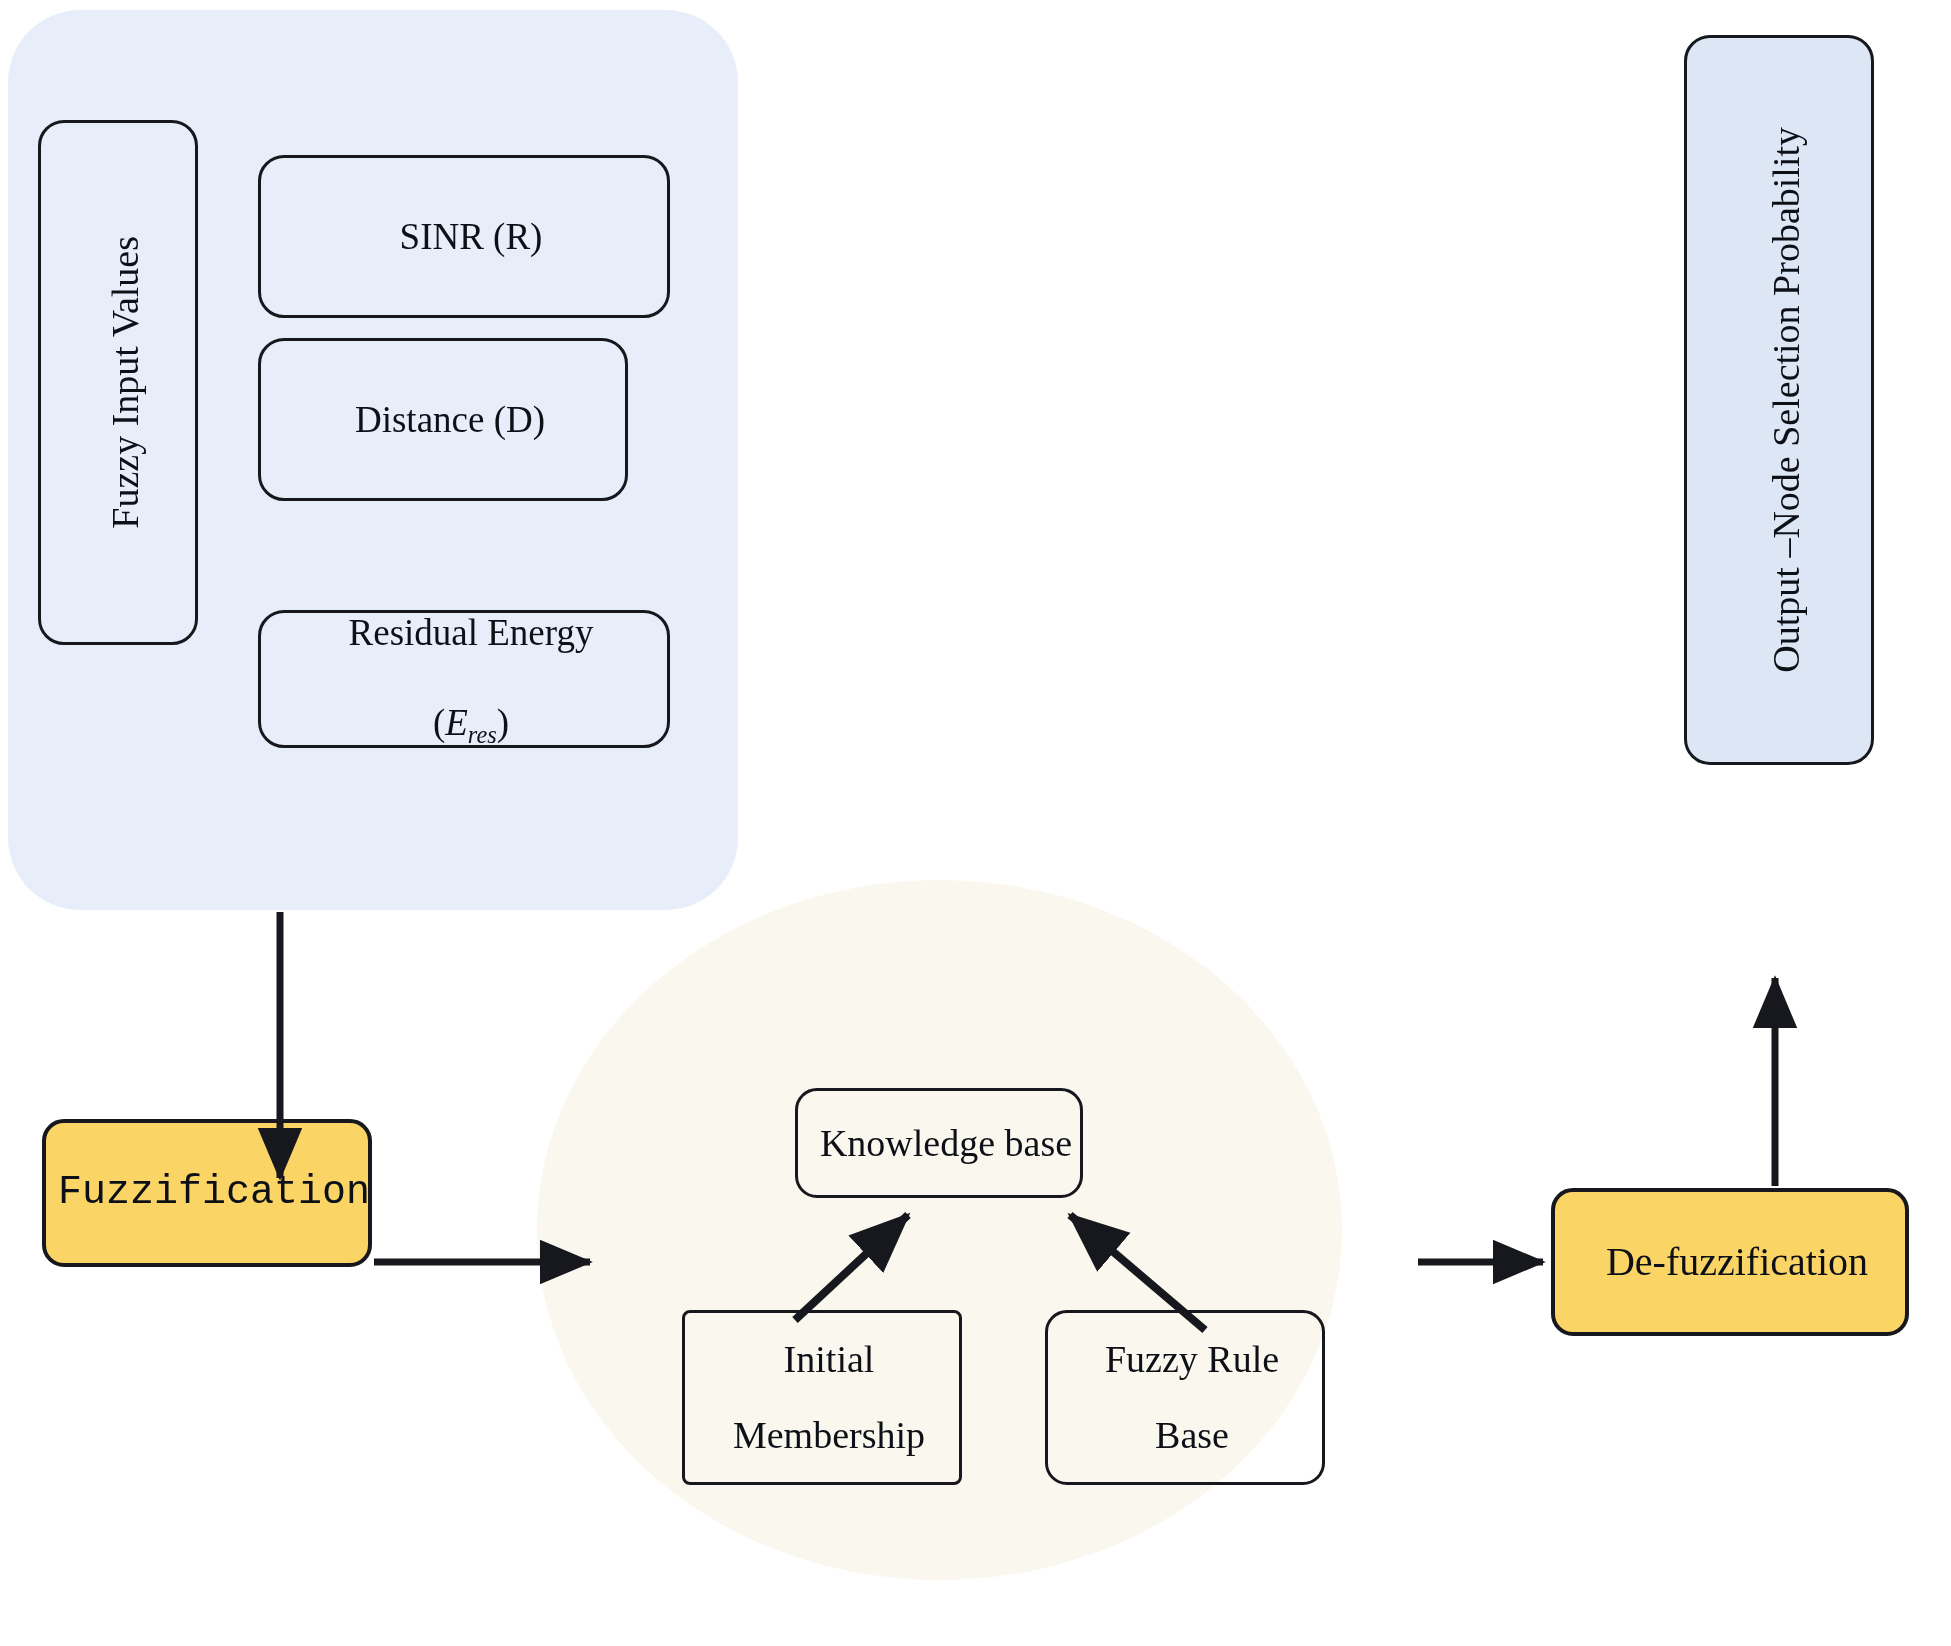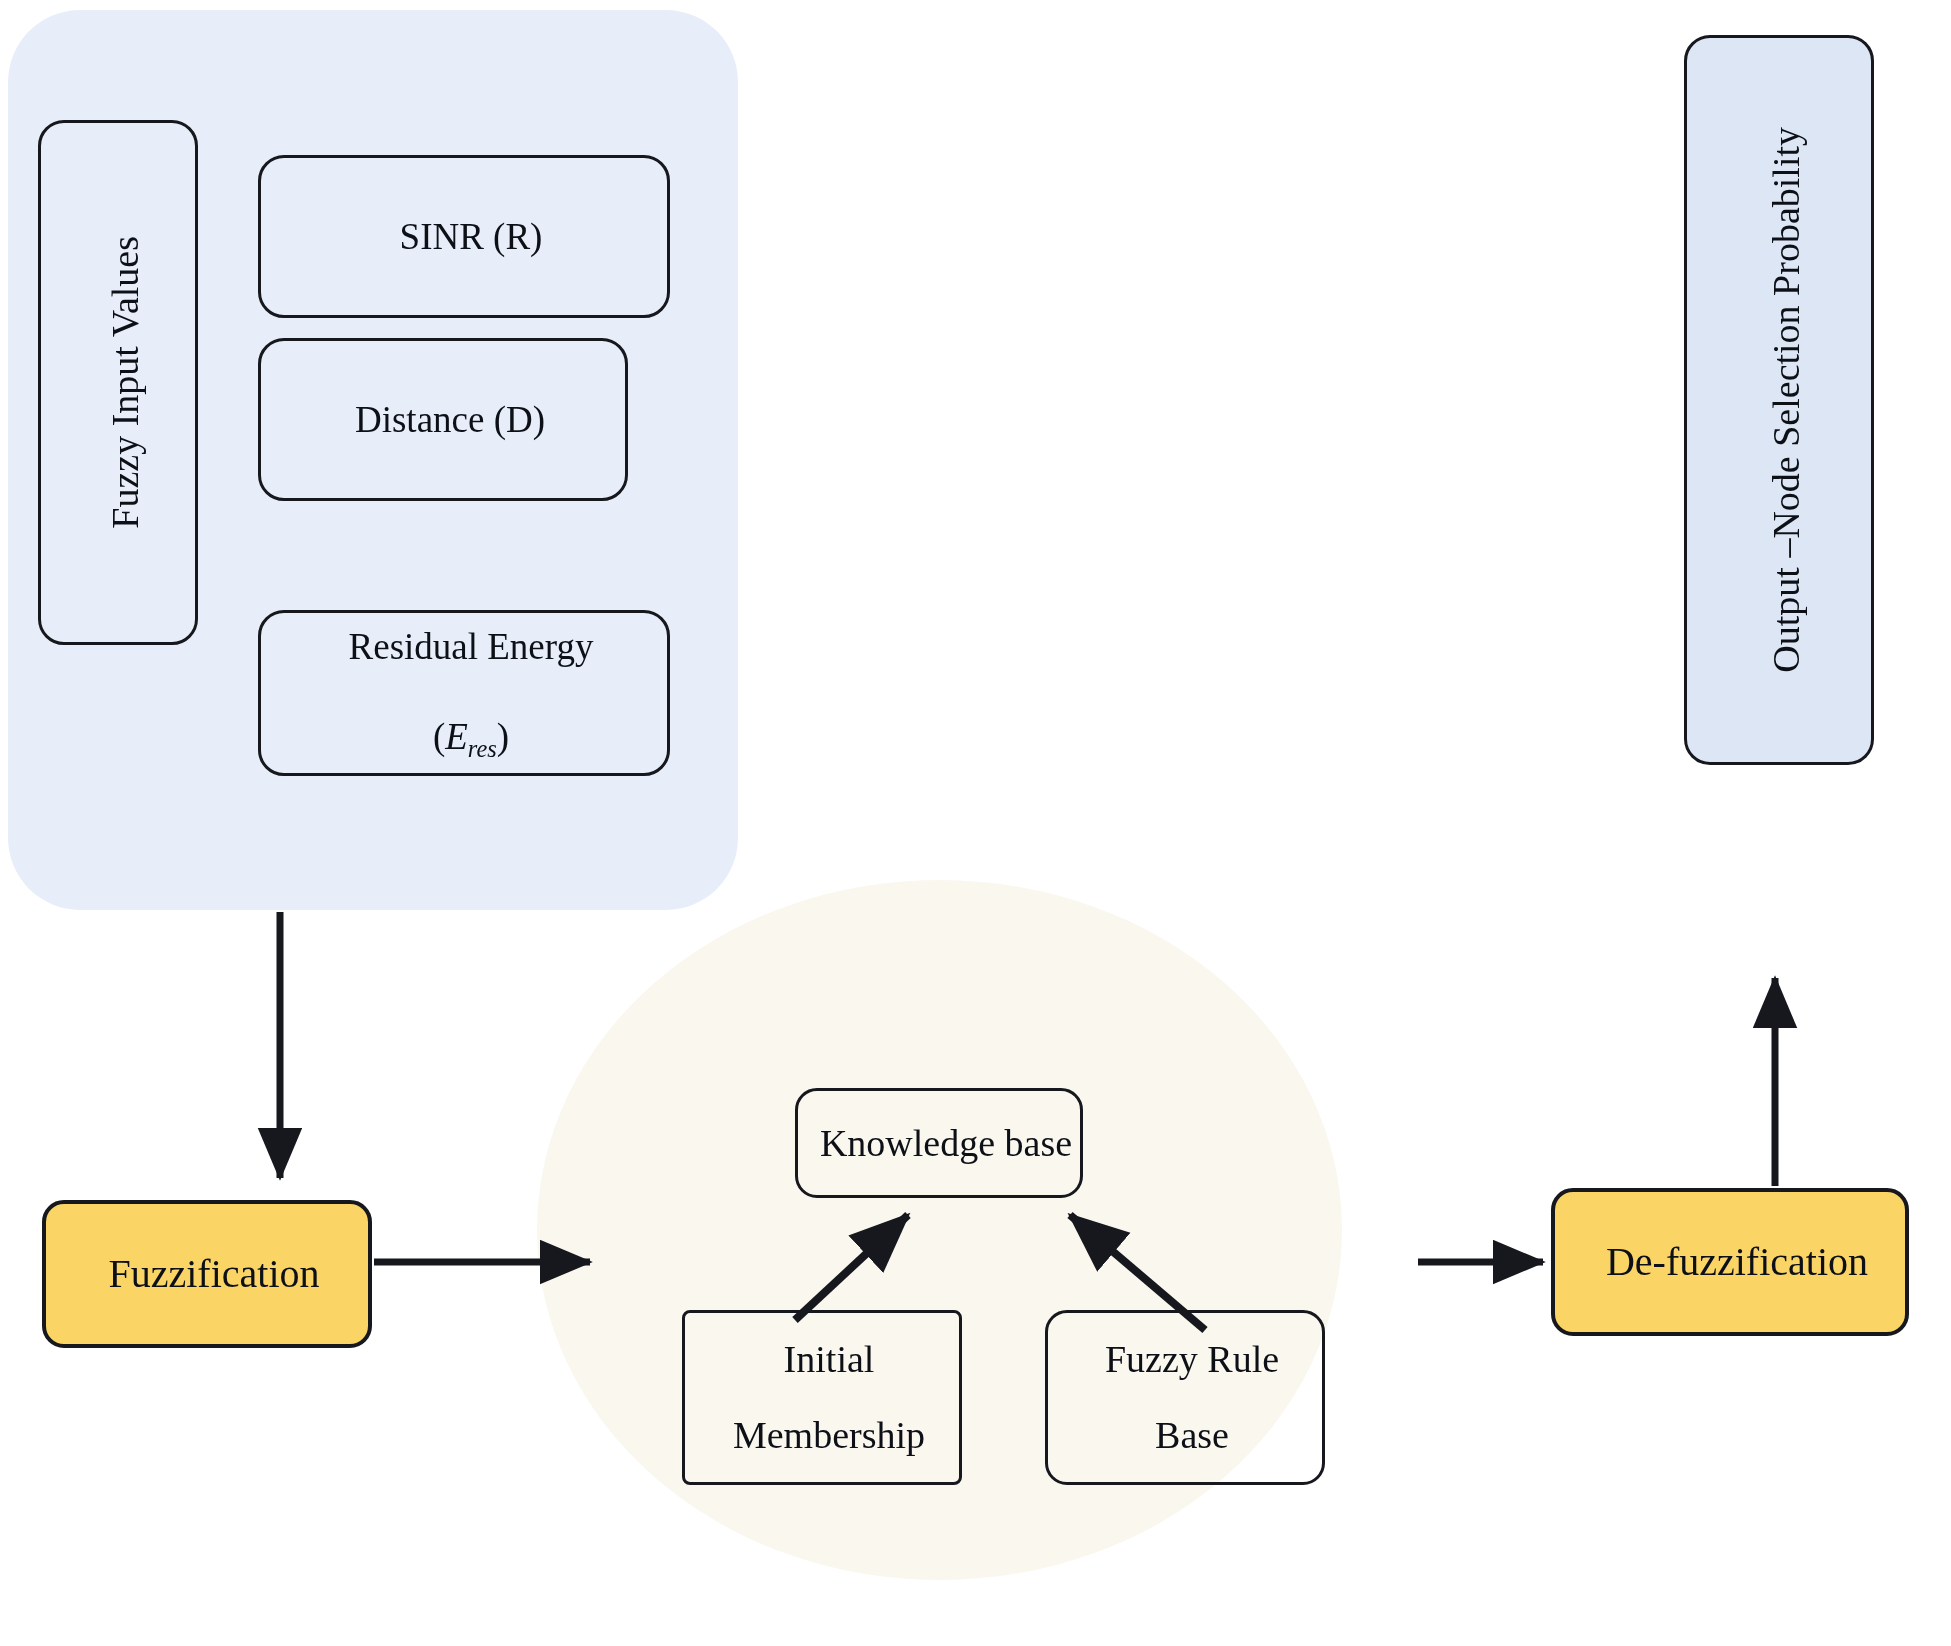--- a/index.html
+++ b/index.html
@@ -73,21 +73,21 @@
   .box-distance {
     left: 258px;
     top: 338px;
     width: 370px;
     height: 163px;
   }
   .box-residual {
     left: 258px;
     top: 612px;
     width: 412px;
-    height: 166px;
+    height: 138px;
     top: 610px;
     flex-direction: column;
     justify-content: center;
   }
   .box-residual .l2 {
     margin-top: 32px;
   }
   .mathvar {
     font-family: "Liberation Serif", "DejaVu Serif", serif;
     font-style: italic;
@@ -111,23 +111,24 @@
 
   
   .box-yellow {
     background: #fbd466;
     border: 4px solid #16181d;
     border-radius: 22px;
     font-size: 40px;
   }
   .box-fuzzification {
     left: 42px;
-    top: 1200px;
+    top: 1119px;
     width: 330px;
     height: 148px;
+    font-family: Liberation Mono, monospace;
   }
   .box-defuzzification {
     left: 1551px;
     top: 1188px;
     width: 358px;
     height: 148px;
   }
 
   
   .inference-ellipse {

